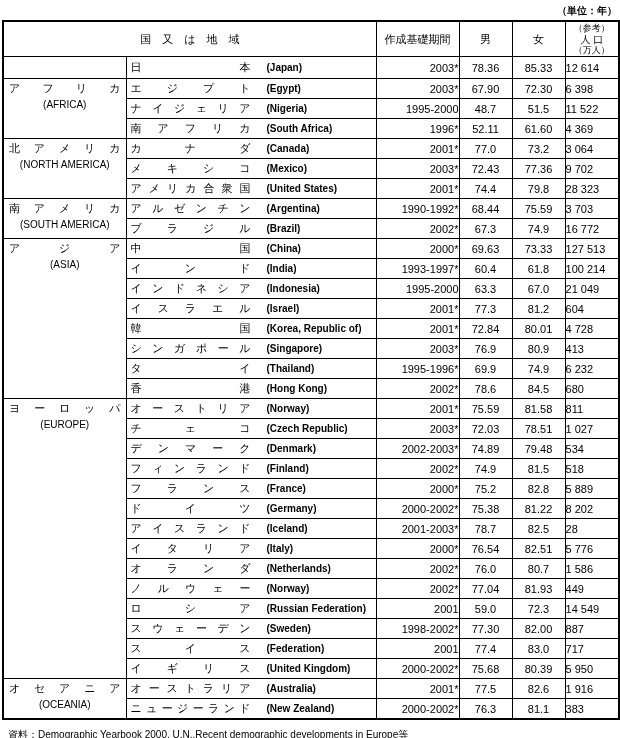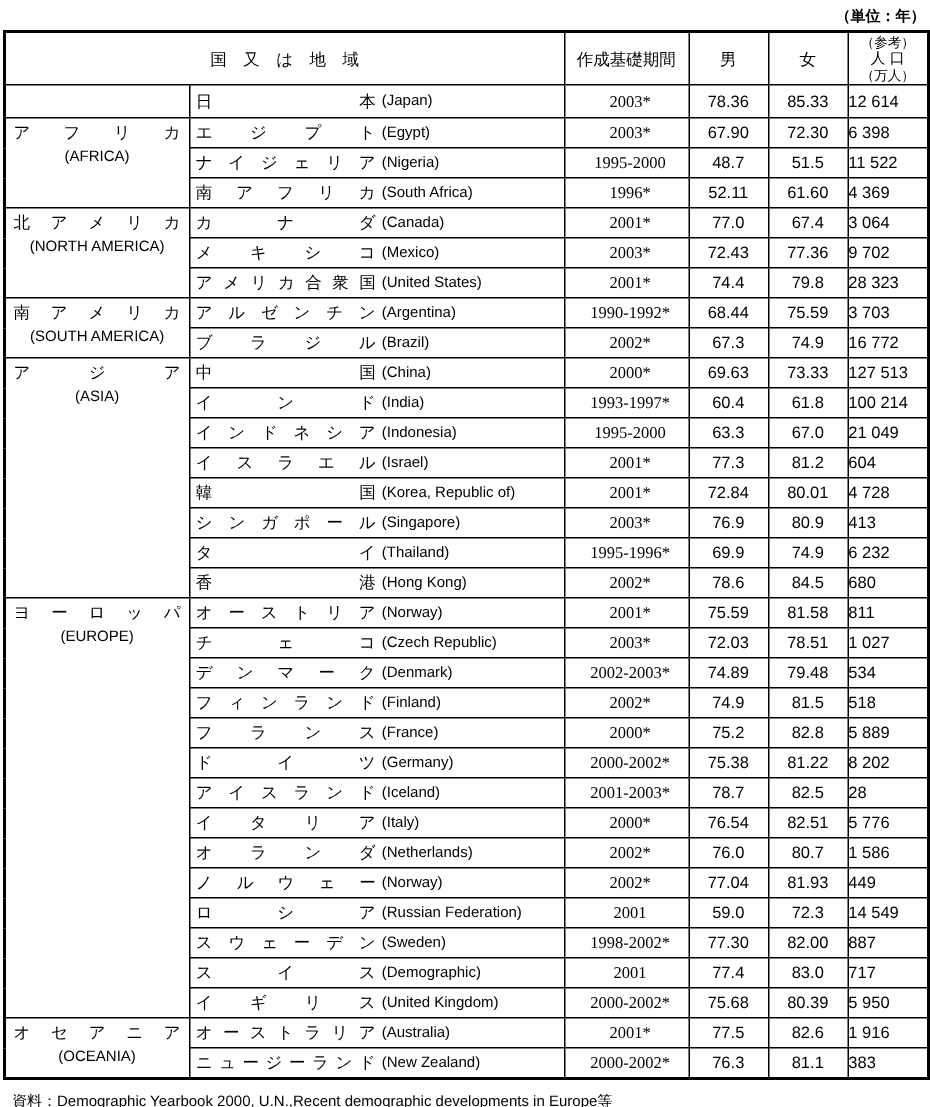--- a/index.html
+++ b/index.html
@@ -34,22 +34,22 @@
   thead th{height:34px;text-align:center;vertical-align:middle;padding:0 2px;}
   th.pop-head{font-size:10px;line-height:11px;}
   th.pop-head .small{font-size:9px;}
   tbody td{height:19px;padding:0;vertical-align:middle;}
   .group-cell{vertical-align:top;padding:2px 5px 0 5px;}
   .jp-justify{display:flex;justify-content:space-between;}
   .group-en{text-align:center;font-size:10px;margin-top:3px;}
   .country-cell{padding:0 4px;}
   .country-wrap{display:flex;align-items:center;}
   .country-jp{display:inline-flex;width:120px;flex:0 0 120px;}
-  .country-en{font-size:10px;margin-left:4px;}
-  .period-cell{padding-left:5px;text-align:center;font-family:Liberation Serif, serif;}
+  .country-en{font-size:10px;margin-left:16px;font-weight:bold;}
+  .period-cell{padding-left:5px;text-align:right;}
   .num-cell{text-align:center;}
   .pop-cell{text-align:left;padding-right:6px;}
   .notes{margin:8px 0 0 8px;font-size:10px;line-height:13px;}
 </style>
 </head>
 <body>
 
 <div class="unit-label">（単位：年）</div>
 
 <table>
@@ -170,21 +170,21 @@
             <span class="jp-justify country-jp">
               <span>カ</span>
               <span>ナ</span>
               <span>ダ</span>
             </span>
             <span class="country-en">(Canada)</span>
           </div>
         </td>
         <td class="period-cell">2001*</td>
         <td class="num-cell">77.0</td>
-        <td class="num-cell">67.4</td>
+        <td class="num-cell">73.2</td>
         <td class="pop-cell">3 064</td>
       </tr>
       <tr>
         <td class="country-cell">
           <div class="country-wrap">
             <span class="jp-justify country-jp">
               <span>メ</span>
               <span>キ</span>
               <span>シ</span>
               <span>コ</span>
@@ -625,21 +625,21 @@
         <td class="pop-cell">887</td>
       </tr>
       <tr>
         <td class="country-cell">
           <div class="country-wrap">
             <span class="jp-justify country-jp">
               <span>ス</span>
               <span>イ</span>
               <span>ス</span>
             </span>
-            <span class="country-en">(Demographic)</span>
+            <span class="country-en">(Federation)</span>
           </div>
         </td>
         <td class="period-cell">2001</td>
         <td class="num-cell">77.4</td>
         <td class="num-cell">83.0</td>
         <td class="pop-cell">717</td>
       </tr>
       <tr>
         <td class="country-cell">
           <div class="country-wrap">

